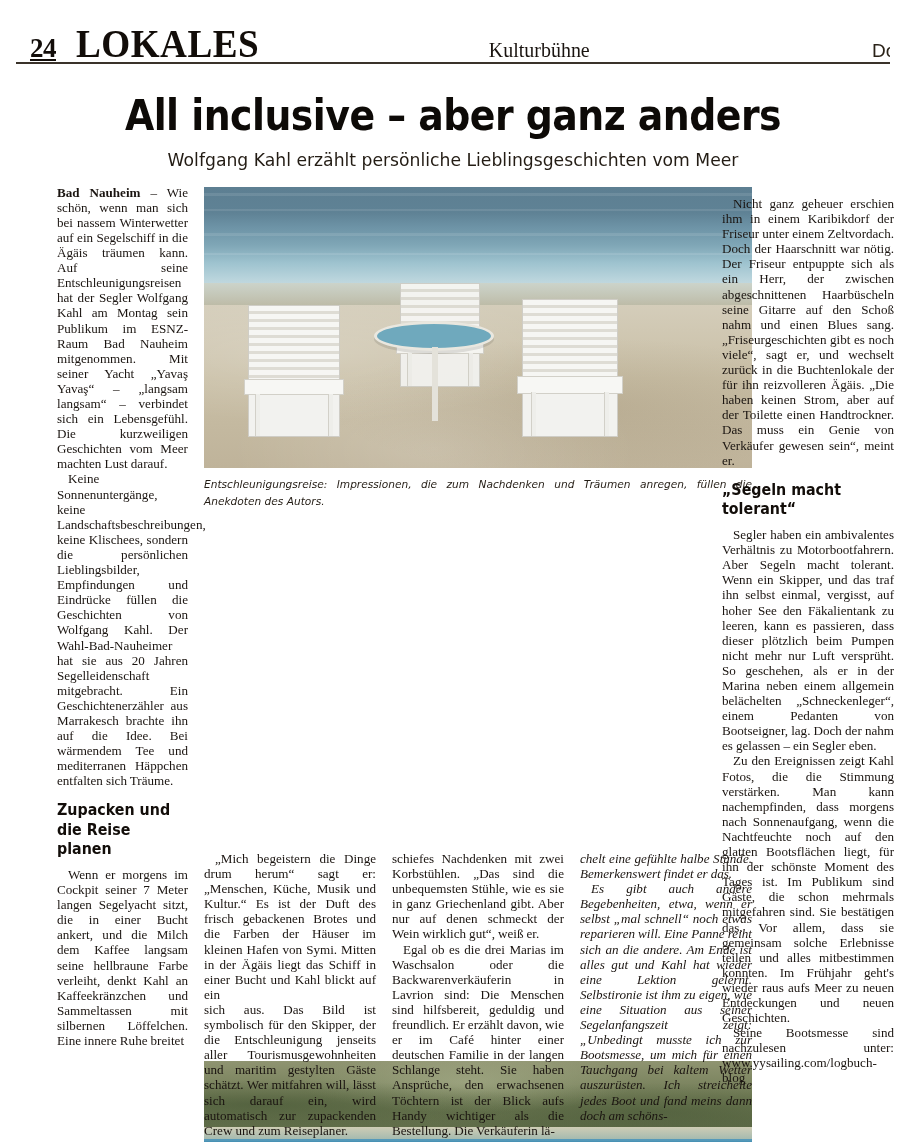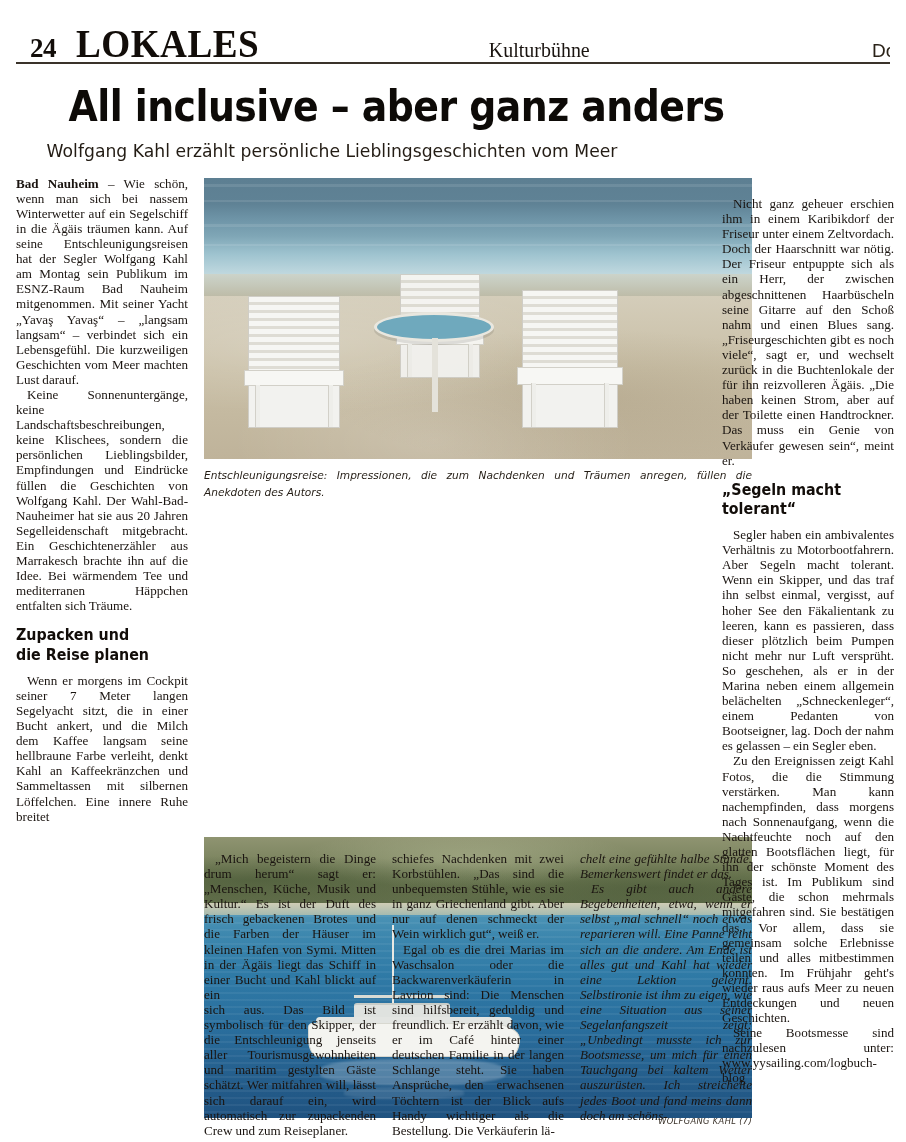--- a/index.html
+++ b/index.html
@@ -26,20 +26,21 @@
     padding-top: 24px;
   }
   .page-number {
     font-family: "Liberation Serif", serif;
     font-weight: bold;
     font-size: 27px;
     letter-spacing: -0.5px;
     color: #120d09;
     width: 60px;
     padding-left: 14px;
+    text-decoration: underline;
   }
   .section-title {
     font-family: "Liberation Serif", serif;
     font-weight: bold;
     font-size: 40px;
     letter-spacing: 0.5px;
     color: #120d09;
     line-height: 1;
     transform: scaleX(0.93);
     transform-origin: left bottom;
@@ -64,21 +65,22 @@
     padding-right: 0;
   }
   .rule-top {
     height: 2px;
     background: #3a322a;
     margin: 4px 0 0 0;
   }
 
   
   .headline-block {
-    padding: 20px 0 8px 0;
+    text-align: center;
+    padding: 29px 0 8px 0;
   }
   .headline {
     font-family: "DejaVu Sans", sans-serif;
     font-weight: bold;
     font-size: 43px;
     line-height: 1.06;
     letter-spacing: -0.6px;
     color: #0d0a07;
     transform: scaleX(0.88);
   }
@@ -118,21 +120,21 @@
     font-weight: bold;
     font-size: 15px;
     line-height: 1.28;
     color: #120d09;
     margin: 13px 0 8px 0;
     transform: scaleX(0.95);
     transform-origin: left;
   }
 
   
-  .col1 { grid-column: 1; }
+  .col1 { grid-column: 1; margin-left: 41px; }
 
   
   .photo {
     position: relative;
     overflow: hidden;
     background: #9bb3c4;
   }
   .caption {
     font-family: "DejaVu Sans", sans-serif;
     font-size: 10.6px;

